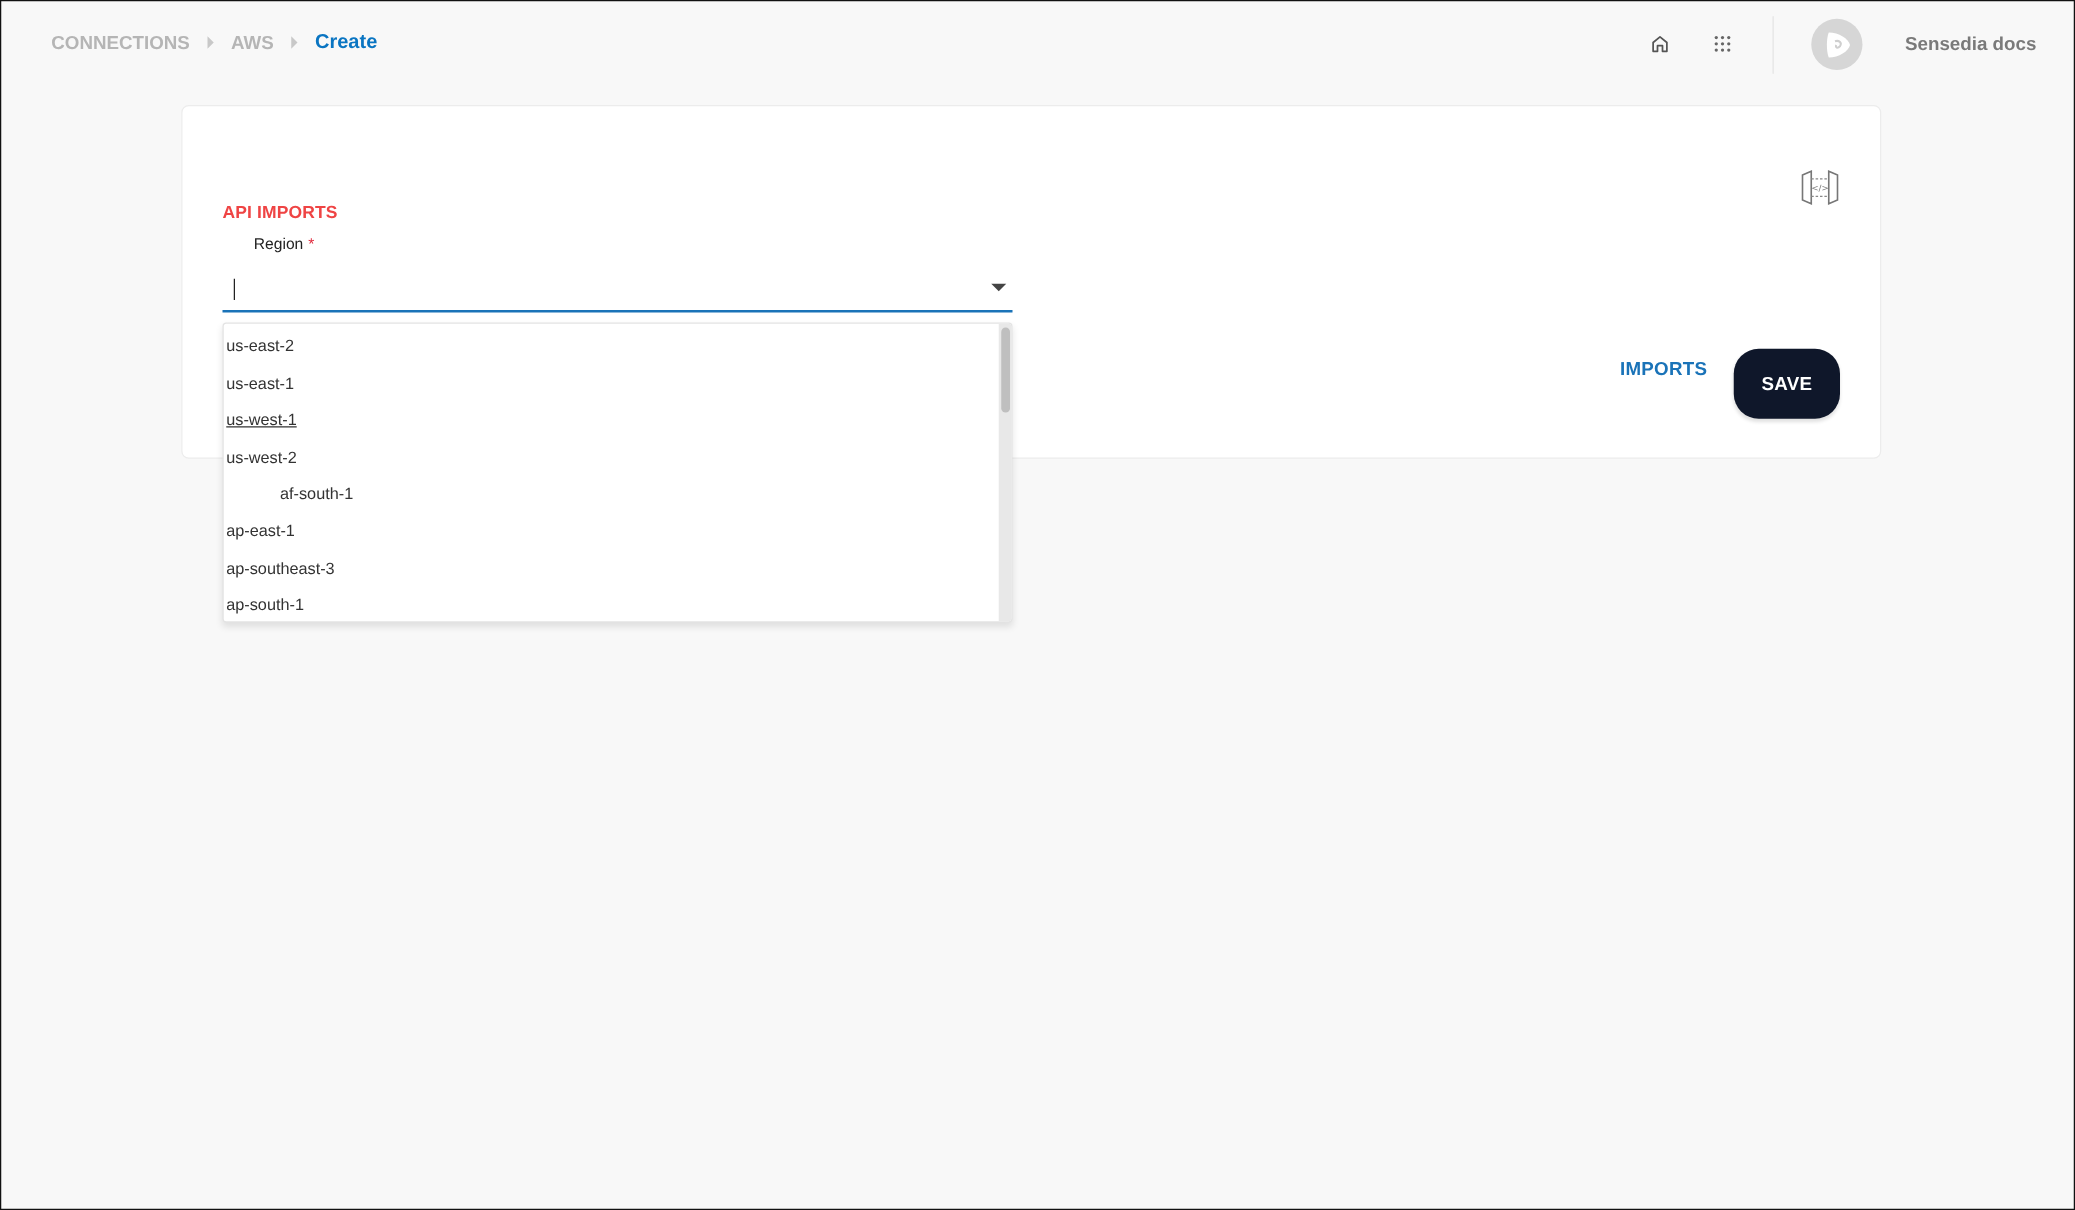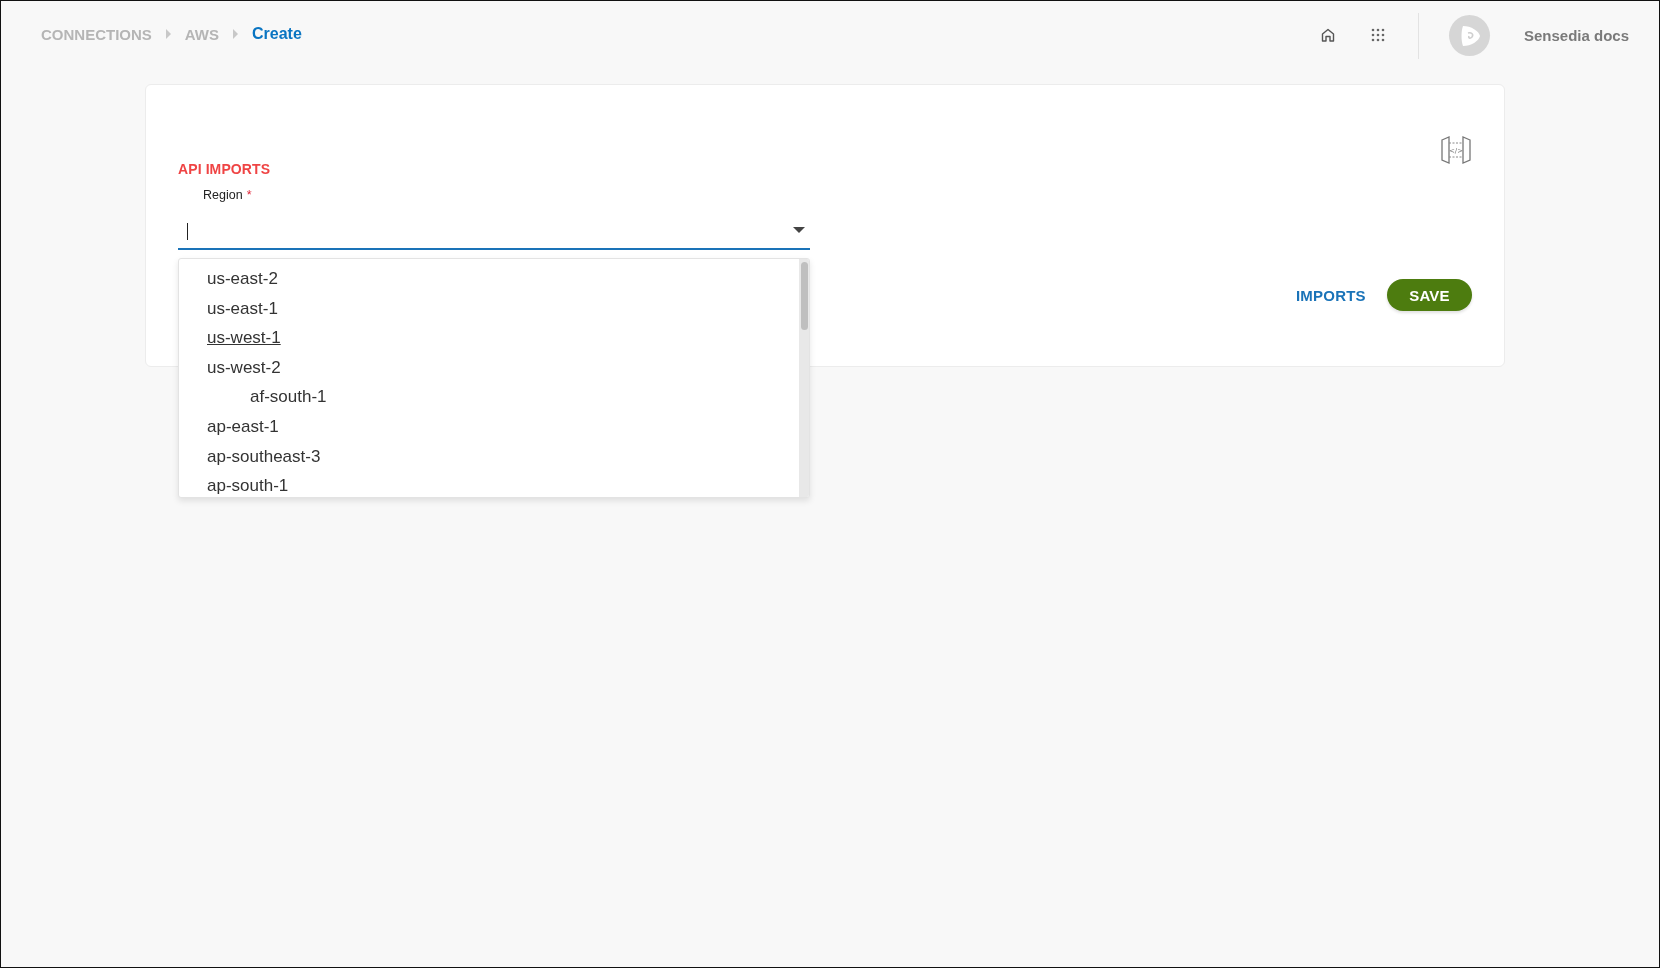--- a/index.html
+++ b/index.html
@@ -22,24 +22,24 @@
 
   .card { position: absolute; left: 144px; top: 83px; width: 1360px; height: 283px; background: #fff; border: 1px solid #ececec; border-radius: 6px; }
   .section-title { position: absolute; left: 32px; top: 52px; font-size: 14px; font-weight: bold; color: #ef4444; letter-spacing: 0.1px; margin-top: 24px; }
   .api-icon { position: absolute; left: 1294px; top: 50px; width: 32px; height: 30px; }
   .field-label { position: absolute; left: 57px; top: 103px; font-size: 12.5px; color: #222; }
   .field-label .req { color: #e0273a; margin-left: 4px; }
   .region-input { position: absolute; left: 32px; top: 126px; width: 632px; height: 39px; border: none; border-bottom: 2px solid #1a73b8; background: transparent; outline: none; }
   .caret-cursor { position: absolute; left: 41px; top: 138px; width: 1px; height: 17px; background: #222; }
   .dropdown-arrow { position: absolute; left: 647px; top: 142px; width: 0; height: 0; border-left: 6px solid transparent; border-right: 6px solid transparent; border-top: 6px solid #444; cursor: pointer; }
   .cancel-btn { position: absolute; left: 1150px; top: 202px; font-size: 15px; font-weight: bold; color: #1a73b8; background: none; border: none; cursor: pointer; letter-spacing: 0.2px; }
-  .save-btn { position: absolute; left: 1241px; top: 194px; width: 85px; height: 32px; border-radius: 20px; background: #4d7c0f; color: #fff; font-size: 15px; font-weight: bold; border: none; box-shadow: 0 2px 3px rgba(0,0,0,0.12); letter-spacing: 0.2px; }
+  .save-btn { position: absolute; left: 1241px; top: 194px; width: 85px; height: 56px; border-radius: 20px; background: #0f172a; color: #fff; font-size: 15px; font-weight: bold; border: none; box-shadow: 0 2px 3px rgba(0,0,0,0.12); letter-spacing: 0.2px; }
 
   .dropdown-list { position: absolute; left: 177px; top: 257px; width: 632px; height: 240px; background: #fff; border: 1px solid #e3e3e3; border-radius: 3px; box-shadow: 0 3px 6px rgba(0,0,0,0.10); overflow: hidden; }
-  .option { position: absolute; left: 28px; font-size: 17px; color: #333; cursor: pointer; text-align: right; }
+  .option { position: absolute; left: 2px; font-size: 13px; color: #333; cursor: pointer; text-align: right; }
   .scroll-track { position: absolute; right: 0; top: 0; width: 10px; height: 100%; background: #e8e8e8; }
   .scroll-thumb { position: absolute; right: 1px; top: 3px; width: 7px; height: 68px; border-radius: 4px; background: #bfbfbf; }
 </style>
 </head>
 <body>
 
 <div class="topbar">
   <nav class="breadcrumb">
     <span class="crumb">CONNECTIONS</span>
     <span class="crumb-sep"></span>

